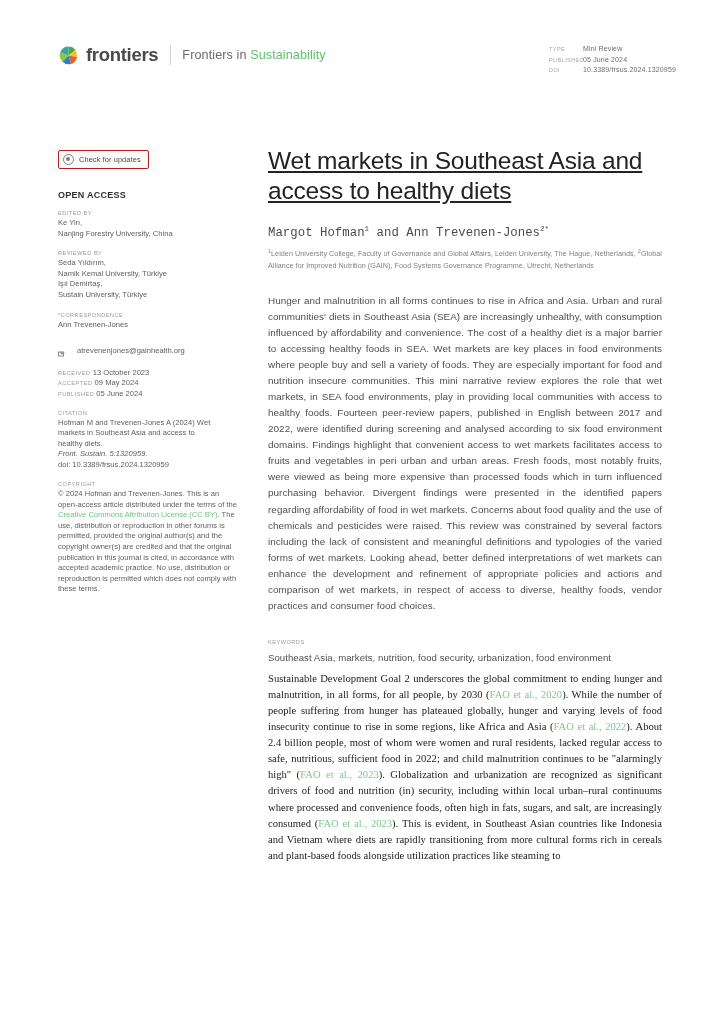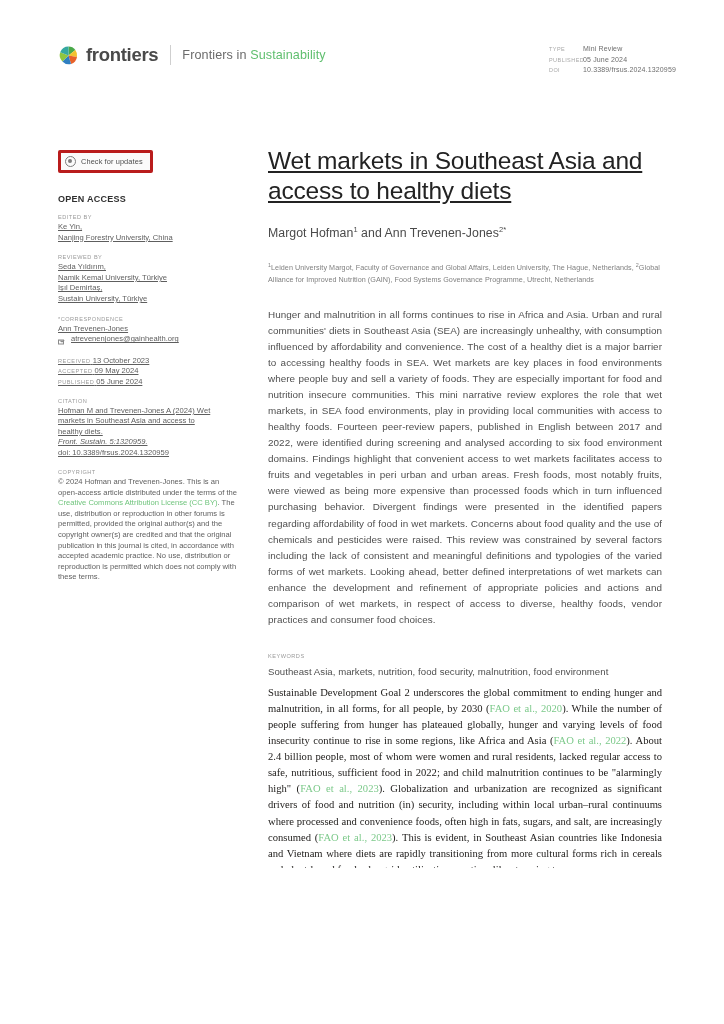--- a/index.html
+++ b/index.html
@@ -79,21 +79,21 @@
     position: absolute;
     left: 58px;
     top: 150px;
     width: 180px;
     color: #606060;
   }
   .updates-badge {
     display: inline-flex;
     align-items: center;
     gap: 5px;
-    border: 3px solid #b91c1c;
+    border: 1px solid #b91c1c;
     border-radius: 2px;
     padding: 3px 7px 3px 4px;
     background: #fbfbfb;
     margin-bottom: 21px;
   }
   .updates-badge .crossmark {
     width: 11px; height: 11px;
     border-radius: 50%;
     border: 1.6px solid #7d7d7d;
     position: relative;
@@ -126,30 +126,29 @@
     letter-spacing: 0.5px;
     color: #9a9a9a;
     text-transform: uppercase;
     margin-bottom: 2px;
   }
   .sb-block { margin-bottom: 11px; }
   .sb-line {
     font-size: 7.6px;
     line-height: 10.6px;
     color: #5e5e5e;
-    text-decoration: underline;
   }
   .sb-inline-label {
     font-size: 5.6px;
     letter-spacing: 0.5px;
     color: #9a9a9a;
     text-transform: uppercase;
   }
   .sb-dates .sb-line { line-height: 10.4px; }
-  .sb-email { display: flex; align-items: flex-end; gap: 7px; }
+  .sb-email { display: flex; align-items: flex-end; gap: 13px; margin-top: 16px; }
   .env-icon {
     display: inline-block;
     width: 6px; height: 4.4px;
     border: 0.8px solid #8a8a8a;
     position: relative;
     flex: 0 0 auto;
     transform: translateY(-0.5px);
   }
   .env-icon::after {
     content: "";
@@ -182,21 +181,22 @@
     font-weight: normal;
     color: #232323;
     letter-spacing: -0.2px;
     margin-bottom: 19px;
     text-decoration: underline;
   }
   .authors {
     font-size: 12.3px;
     color: #4a4a4a;
     letter-spacing: 0.05px;
-    margin-bottom: 20px;
+    margin-bottom: 6px;
+    font-family: Liberation Mono, monospace;
   }
   .authors sup { font-size: 7.5px; }
   .affiliations {
     font-size: 7.2px;
     line-height: 11.2px;
     color: #808080;
     letter-spacing: 0.05px;
     margin-bottom: 22px;
   }
   .affiliations sup { font-size: 5.4px; }
@@ -349,26 +349,26 @@
     </div>
 
   </div>
 
   <div class="main">
 
     <h1 class="paper-title">Wet markets in Southeast Asia and access to healthy diets</h1>
 
     <div class="authors"><span>Margot Hofman</span><sup>1</sup><span> and Ann Trevenen-Jones</span><sup>2*</sup></div>
 
-    <div class="affiliations"><sup>1</sup><span>Leiden University Margot, Faculty of Governance and Global Affairs, Leiden University, The Hague, Netherlands, </span><sup>2</sup><span>Global Alliance for Improved Nutrition (GAIN), Food Systems Governance Programme, Utrecht, Netherlands</span></div>
+    <div class="affiliations"><sup>1</sup><span>Leiden University College, Faculty of Governance and Global Affairs, Leiden University, The Hague, Netherlands, </span><sup>2</sup><span>Global Alliance for Improved Nutrition (GAIN), Food Systems Governance Programme, Utrecht, Netherlands</span></div>
 
     <div class="abstract">Hunger and malnutrition in all forms continues to rise in Africa and Asia. Urban and rural communities' diets in Southeast Asia (SEA) are increasingly unhealthy, with consumption influenced by affordability and convenience. The cost of a healthy diet is a major barrier to accessing healthy foods in SEA. Wet markets are key places in food environments where people buy and sell a variety of foods. They are especially important for food and nutrition insecure communities. This mini narrative review explores the role that wet markets, in SEA food environments, play in providing local communities with access to healthy foods. Fourteen peer-review papers, published in English between 2017 and 2022, were identified during screening and analysed according to six food environment domains. Findings highlight that convenient access to wet markets facilitates access to fruits and vegetables in peri urban and urban areas. Fresh foods, most notably fruits, were viewed as being more expensive than processed foods which in turn influenced purchasing behavior. Divergent findings were presented in the identified papers regarding affordability of food in wet markets. Concerns about food quality and the use of chemicals and pesticides were raised. This review was constrained by several factors including the lack of consistent and meaningful definitions and typologies of the varied forms of wet markets. Looking ahead, better defined interpretations of wet markets can enhance the development and refinement of appropriate policies and actions and comparison of wet markets, in respect of access to diverse, healthy foods, vendor practices and consumer food choices.</div>
 
     <div class="kw-label">KEYWORDS</div>
-    <div class="kw-text">Southeast Asia, markets, nutrition, food security, malnutrition, food environment</div>
+    <div class="kw-text">Southeast Asia, markets, nutrition, food security, urbanization, food environment</div>
 
 
     <p class="body-text indent"><span>Sustainable Development Goal 2 underscores the global commitment to ending hunger and malnutrition, in all forms, for all people, by 2030 (</span><span class="cite">FAO et al., 2020</span><span>). While the number of people suffering from hunger has plateaued globally, hunger and varying levels of food insecurity continue to rise in some regions, like Africa and Asia (</span><span class="cite">FAO et al., 2022</span><span>). About 2.4 billion people, most of whom were women and rural residents, lacked regular access to safe, nutritious, sufficient food in 2022; and child malnutrition continues to be "alarmingly high" (</span><span class="cite">FAO et al., 2023</span><span>). Globalization and urbanization are recognized as significant drivers of food and nutrition (in) security, including within local urban–rural continuums where processed and convenience foods, often high in fats, sugars, and salt, are increasingly consumed (</span><span class="cite">FAO et al., 2023</span><span>). This is evident, in Southeast Asian countries like Indonesia and Vietnam where diets are rapidly transitioning from more cultural forms rich in cereals and plant-based foods alongside utilization practices like steaming to</span></p>
 
   </div>
 
   <div class="footer">
     <div><span>Frontiers in </span><span class="accent">Sustainability</span></div>
     <div class="footer-page">01</div>
     <div class="footer-site">frontiersin.org</div>

